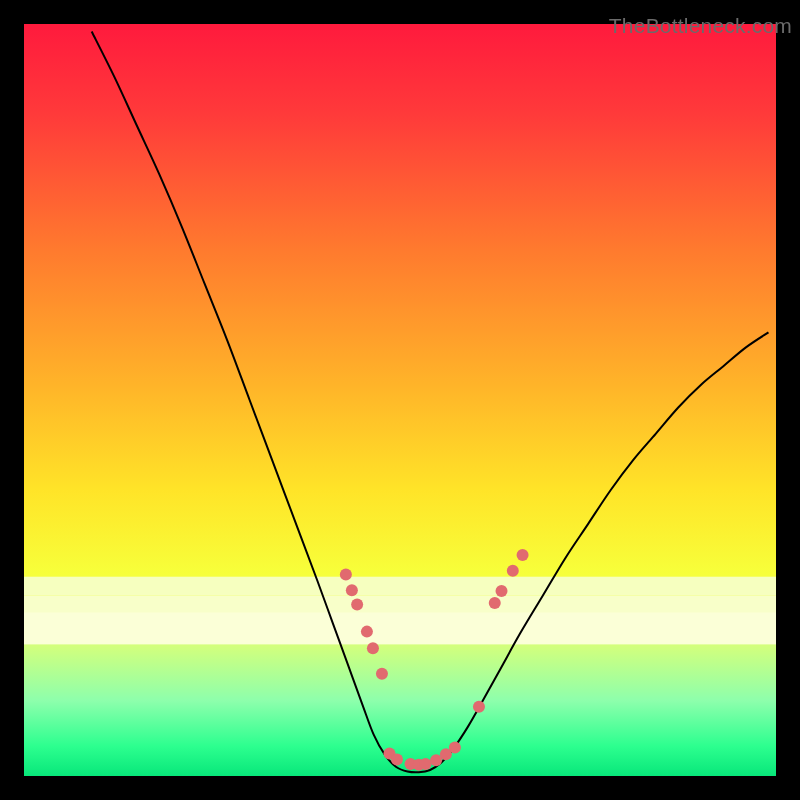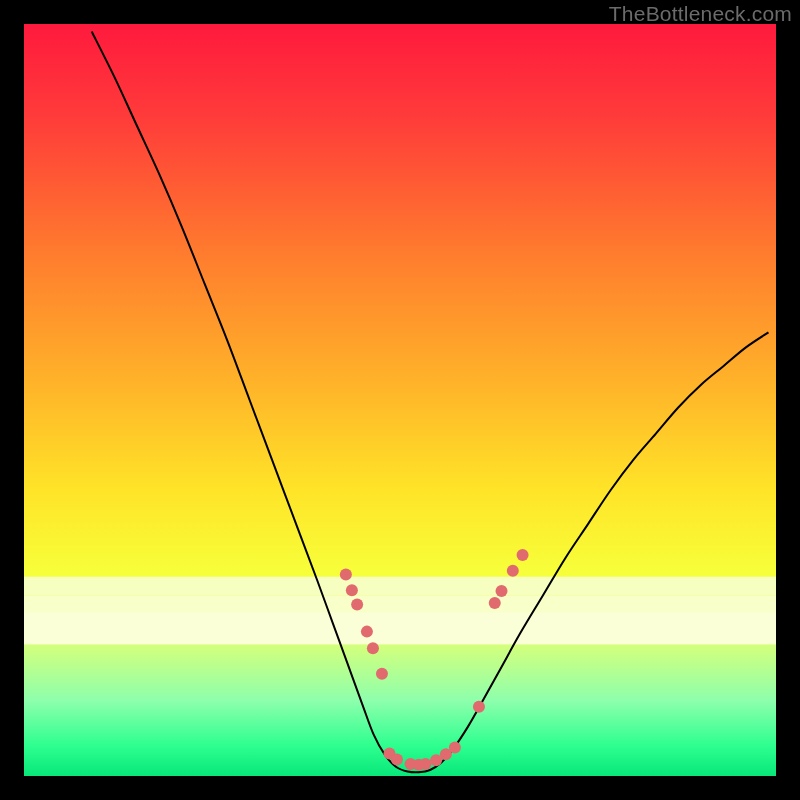--- a/index.html
+++ b/index.html
@@ -21,21 +21,21 @@
   }
   .plot {
     position: absolute;
     left: 0;
     top: 0;
     width: 752px;
     height: 752px;
   }
   .watermark {
     position: absolute;
-    top: 2px;
+    top: 14px;
     right: 8px;
     color: #6b6b6b;
     font-size: 21px;
     letter-spacing: 0.2px;
     font-weight: 500;
     z-index: 50;
   }
   svg { display: block; }
 </style>
 </head>

